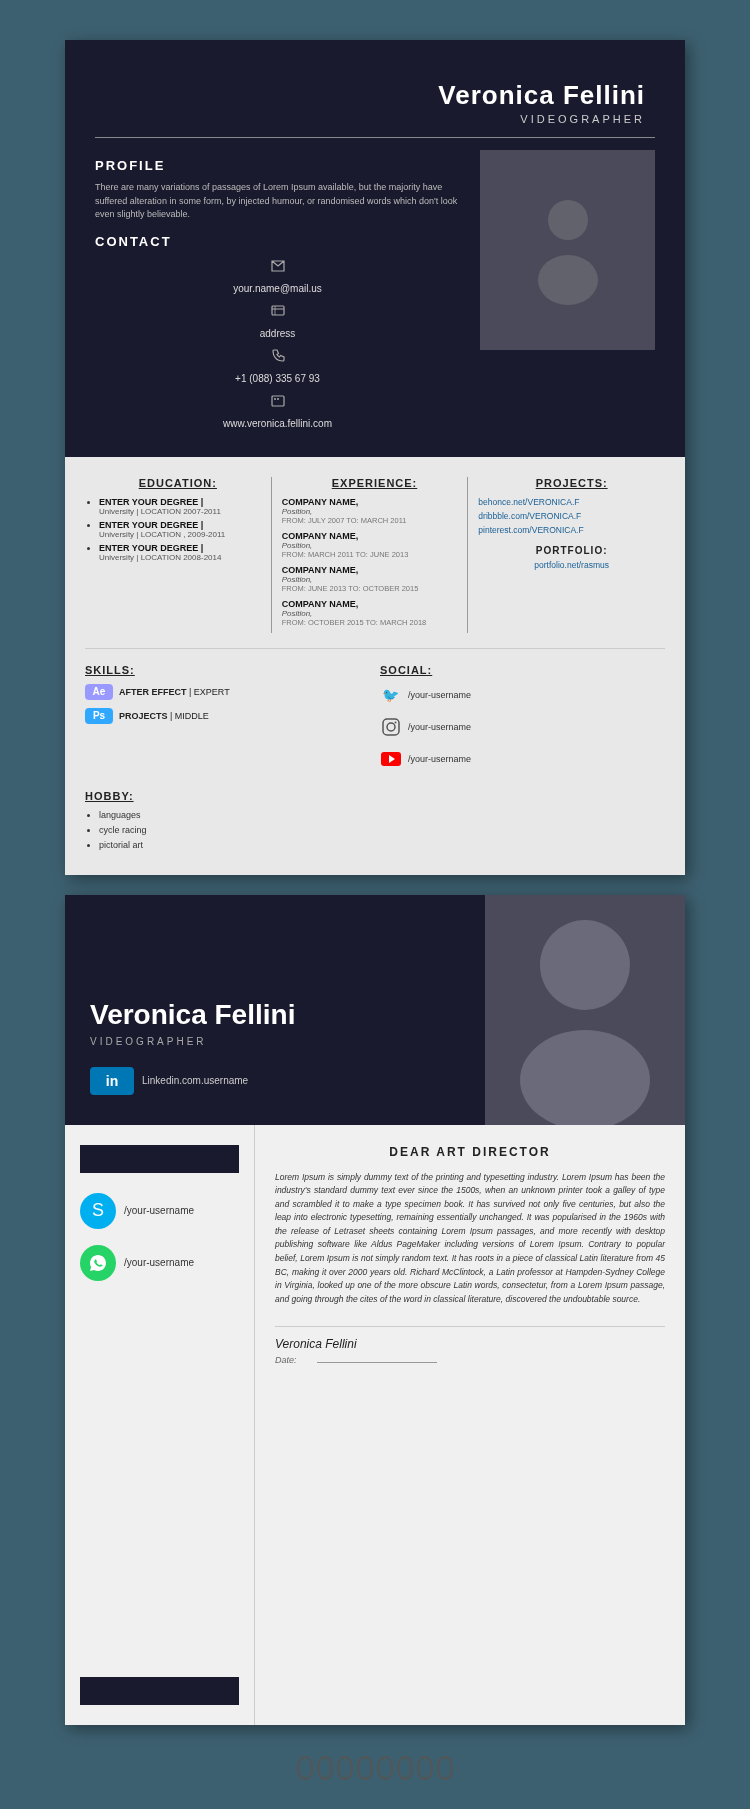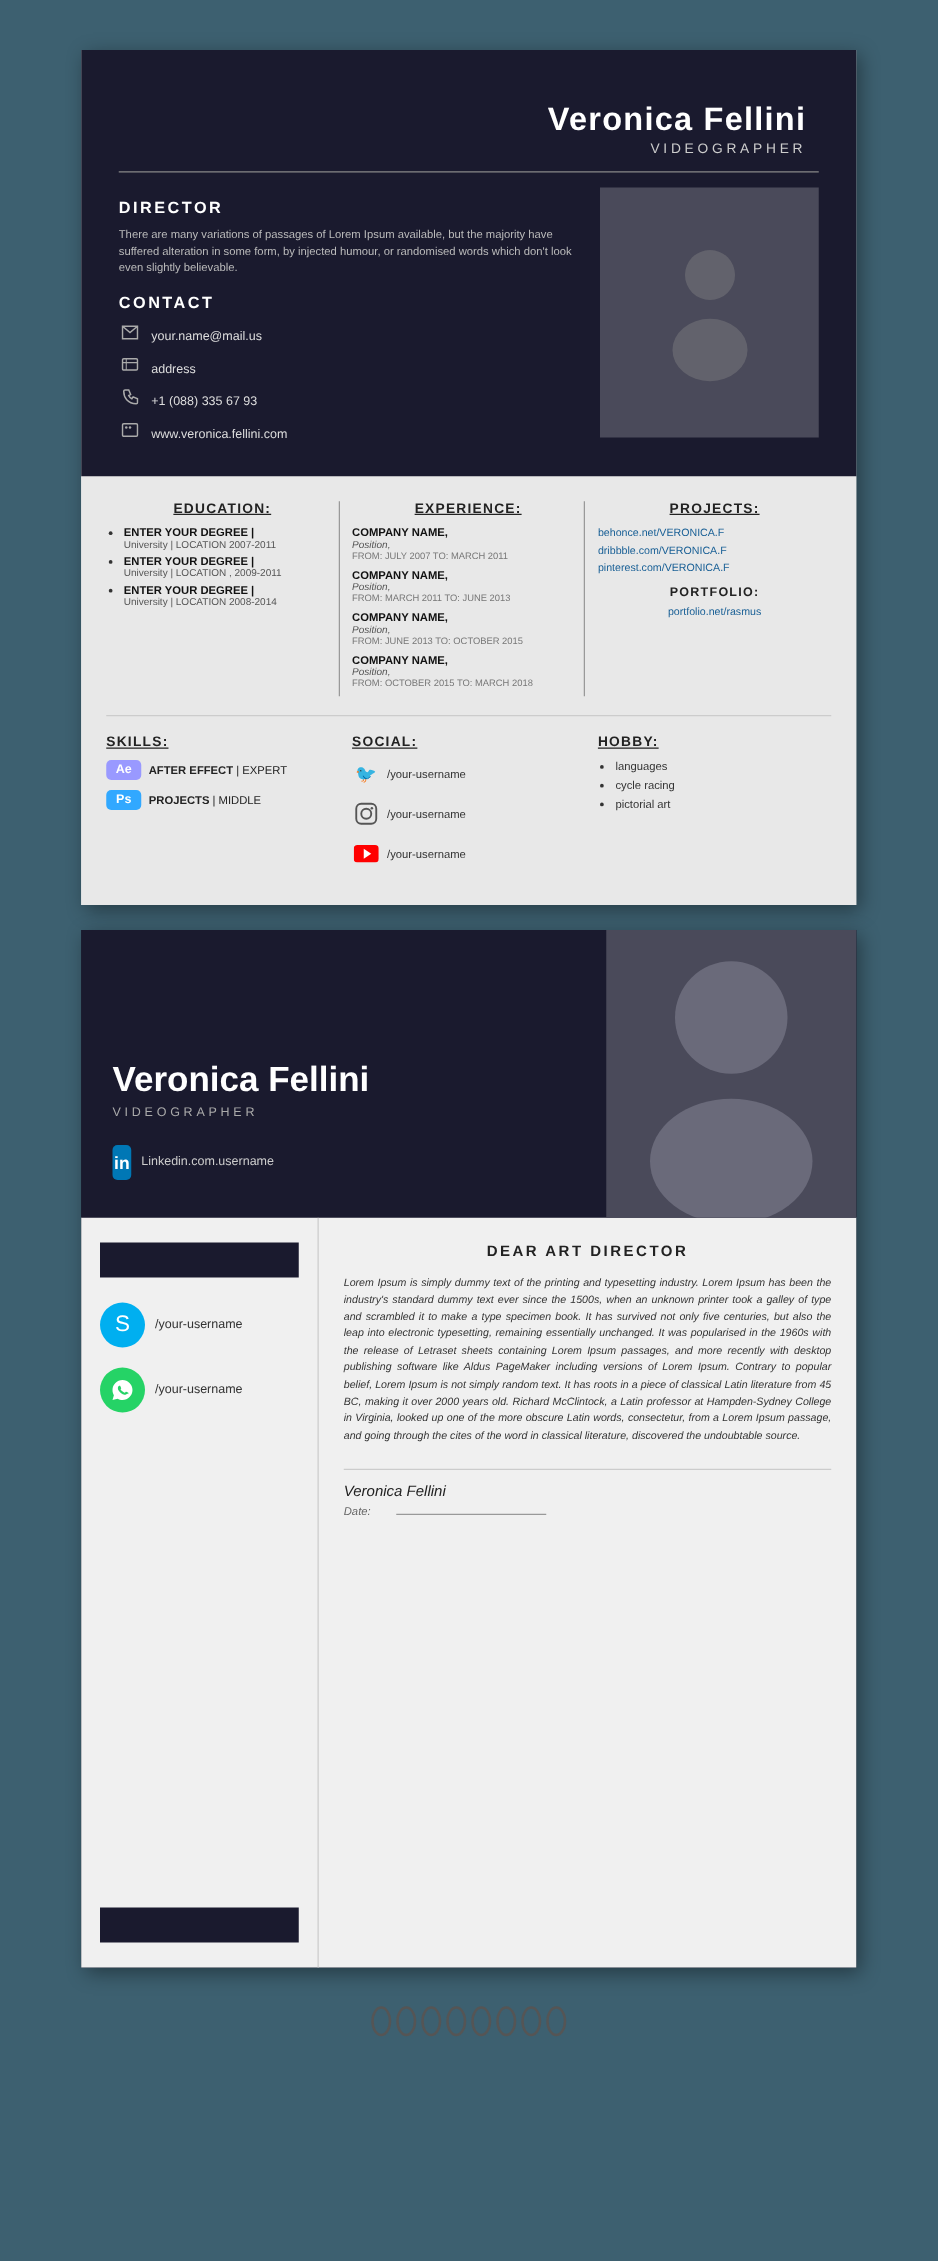--- a/index.html
+++ b/index.html
@@ -90,23 +90,24 @@
       font-size: 9px;
       color: #bbb;
       line-height: 1.5;
     }
 
     .contact-section {
       margin-top: 12px;
     }
     .contact-item {
       display: flex;
-      align-items: flex-end;
+      align-items: center;
       gap: 8px;
       margin-bottom: 8px;
+      flex-direction: column;
     }
     .contact-icon {
       width: 18px;
       height: 18px;
       display: flex;
       align-items: center;
       justify-content: center;
       flex-shrink: 0;
     }
     .contact-text {
@@ -192,21 +193,21 @@
       text-align: center;
       margin-top: 10px;
       margin-bottom: 4px;
       color: #222;
       letter-spacing: 1px;
     }
 
     
     .bottom-three-col {
       display: grid;
-      grid-template-columns: 1fr 1fr 1fr;
+      grid-template-columns: 1fr 1fr;
       gap: 10px;
       margin-top: 5px;
     }
     .skill-item {
       display: flex;
       align-items: center;
       gap: 6px;
       margin-bottom: 8px;
     }
     .skill-badge {
@@ -288,21 +289,21 @@
       color: #aaa;
       margin-top: 4px;
       margin-bottom: 20px;
     }
     .cover-linkedin {
       display: flex;
       align-items: center;
       gap: 8px;
     }
     .linkedin-icon {
-      width: 15px;
+      width: 44px;
       height: 28px;
       background: #0077b5;
       display: flex;
       align-items: center;
       justify-content: center;
       font-size: 14px;
       font-weight: bold;
       color: white;
       border-radius: 4px;
     }
@@ -431,21 +432,21 @@
 <div class="resume-card">
 
   <div class="header-dark">
     <div class="header-name-block">
       <div class="header-name">Veronica Fellini</div>
       <div class="header-title">VIDEOGRAPHER</div>
     </div>
     <hr class="header-divider">
     <div class="header-body">
       <div class="header-left">
-        <div class="section-label">DIRECTOR</div>
+        <div class="section-label">PROFILE</div>
         <div class="profile-text">There are many variations of passages of Lorem Ipsum available, but the majority have suffered alteration in some form, by injected humour, or randomised words which don't look even slightly believable.</div>
 
         <div class="contact-section">
           <div class="section-label">CONTACT</div>
           <div class="contact-item">
             <div class="contact-icon">
               <svg width="14" height="14" viewBox="0 0 14 14" fill="#aaa">
                 <path d="M1 2h12v10H1V2zm0 0l6 5 6-5" stroke="#aaa" stroke-width="1.2" fill="none"></path>
               </svg>
             </div>

